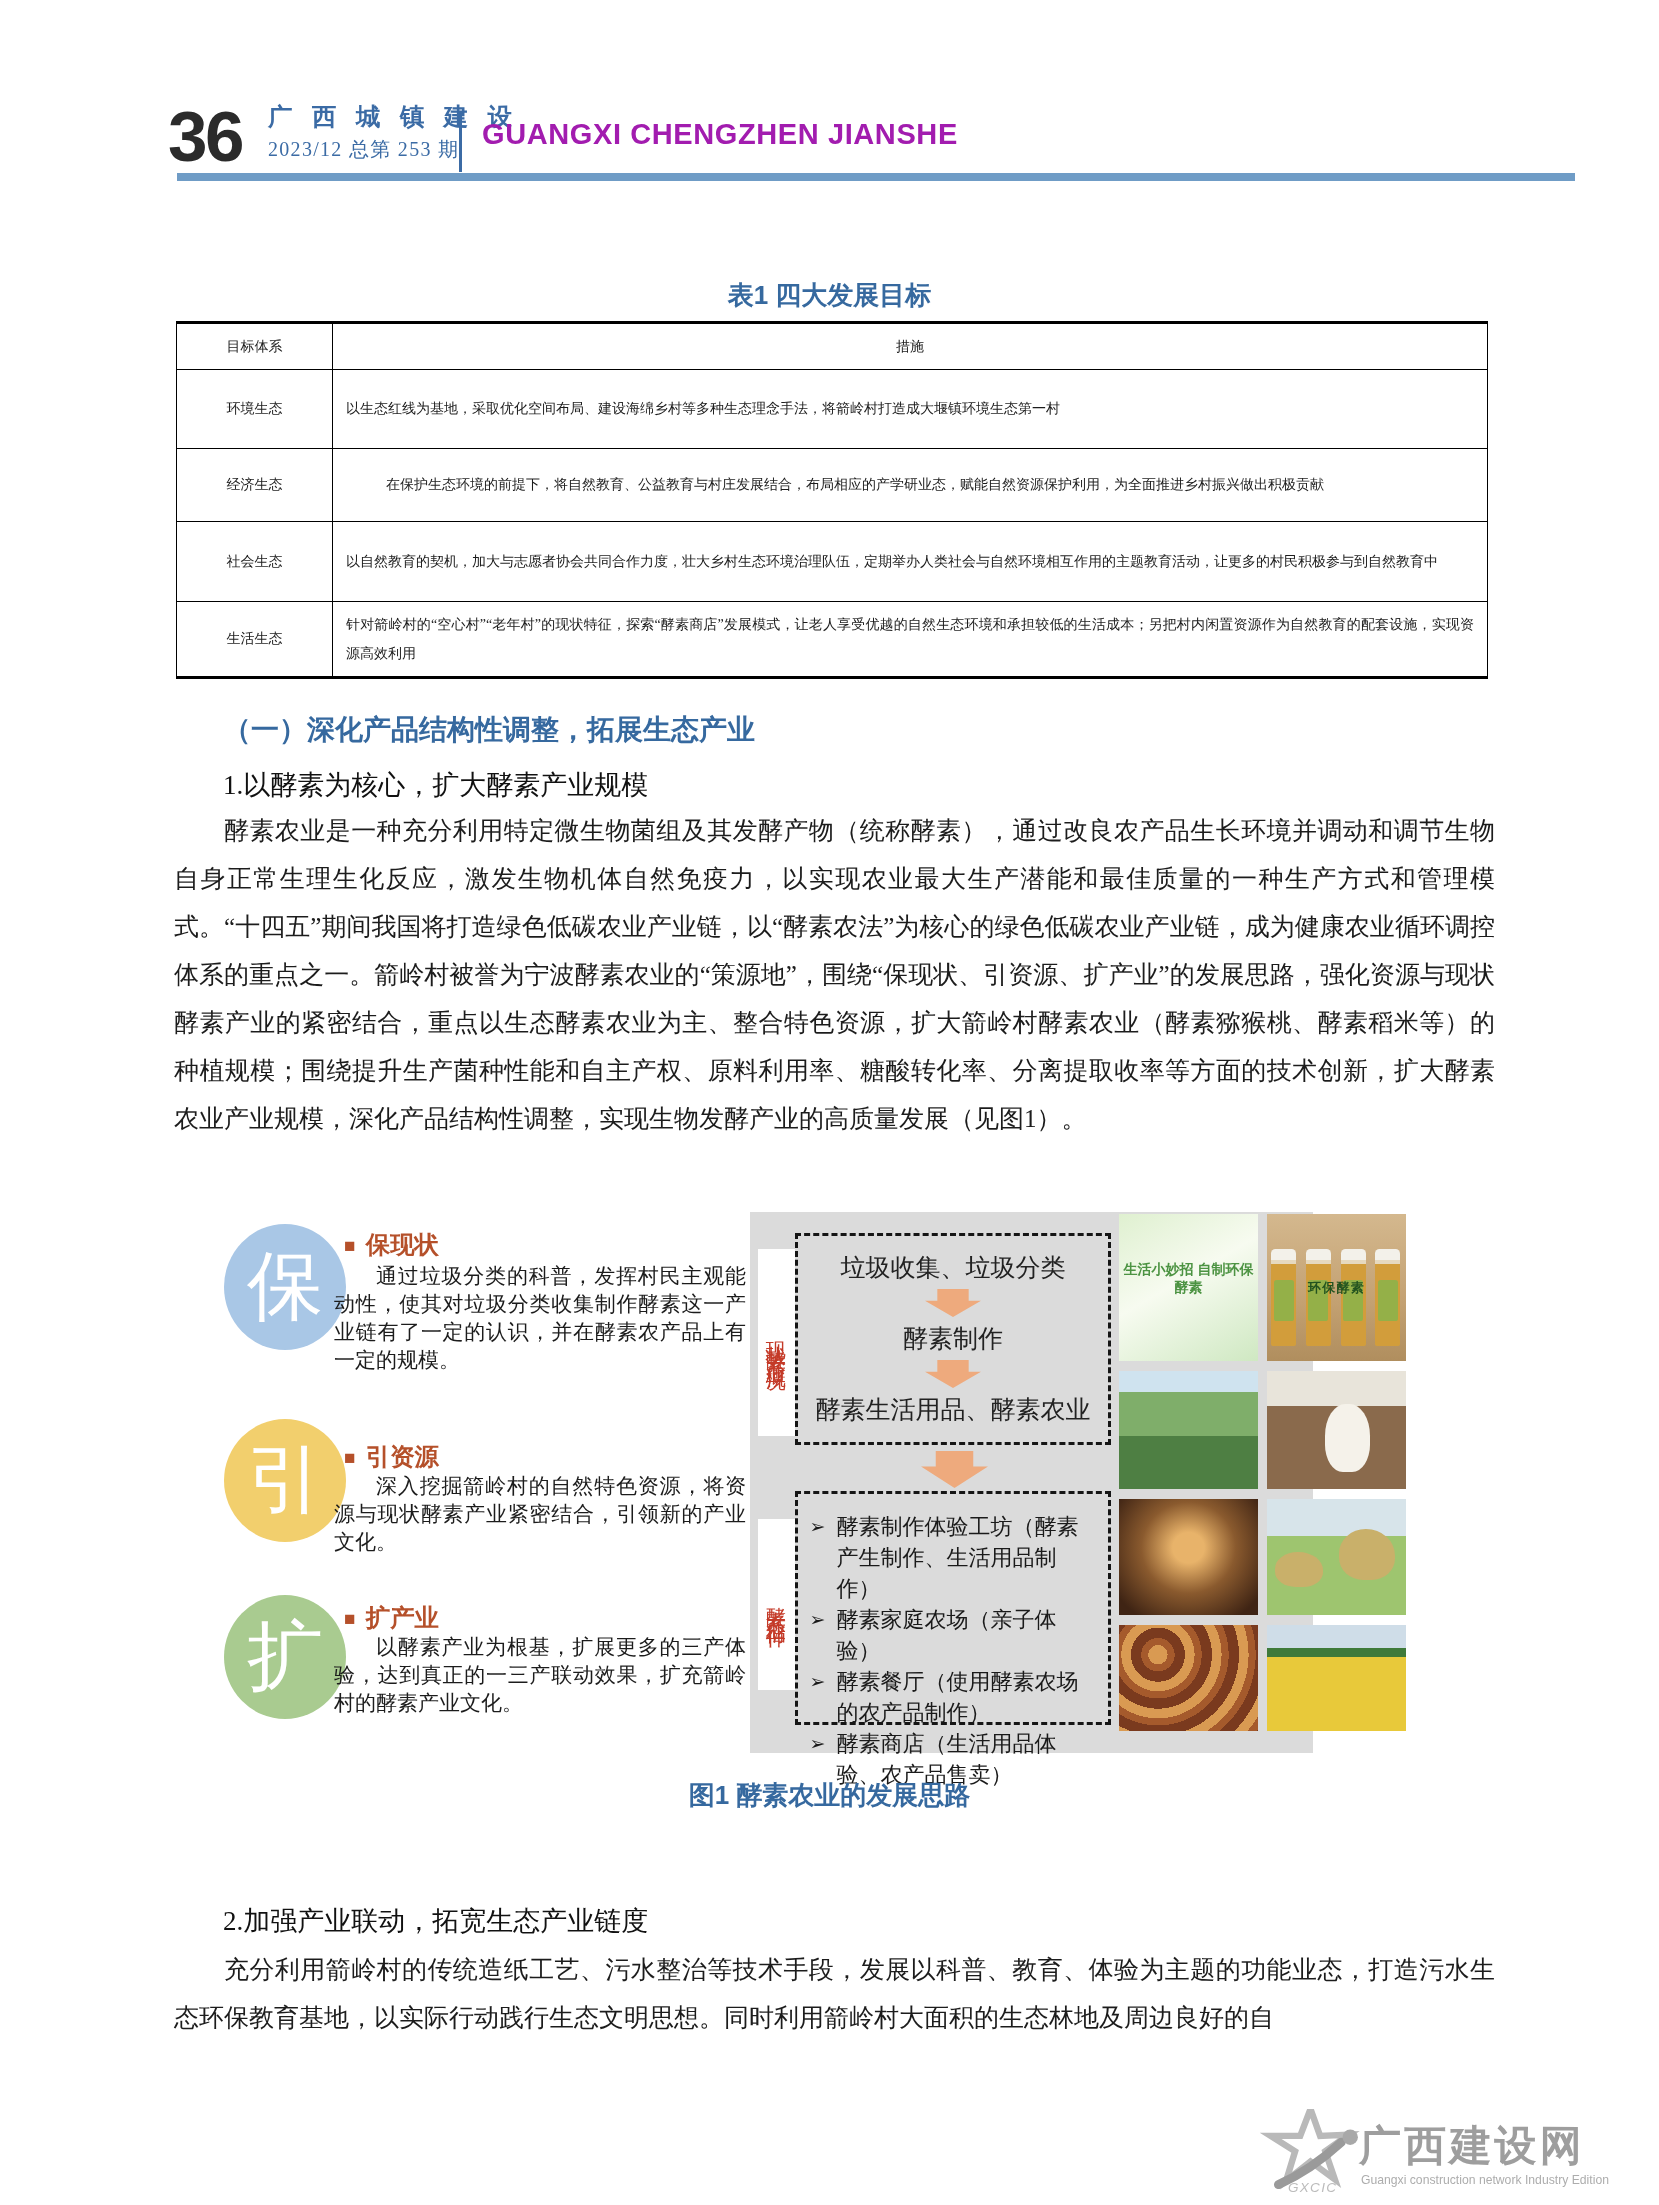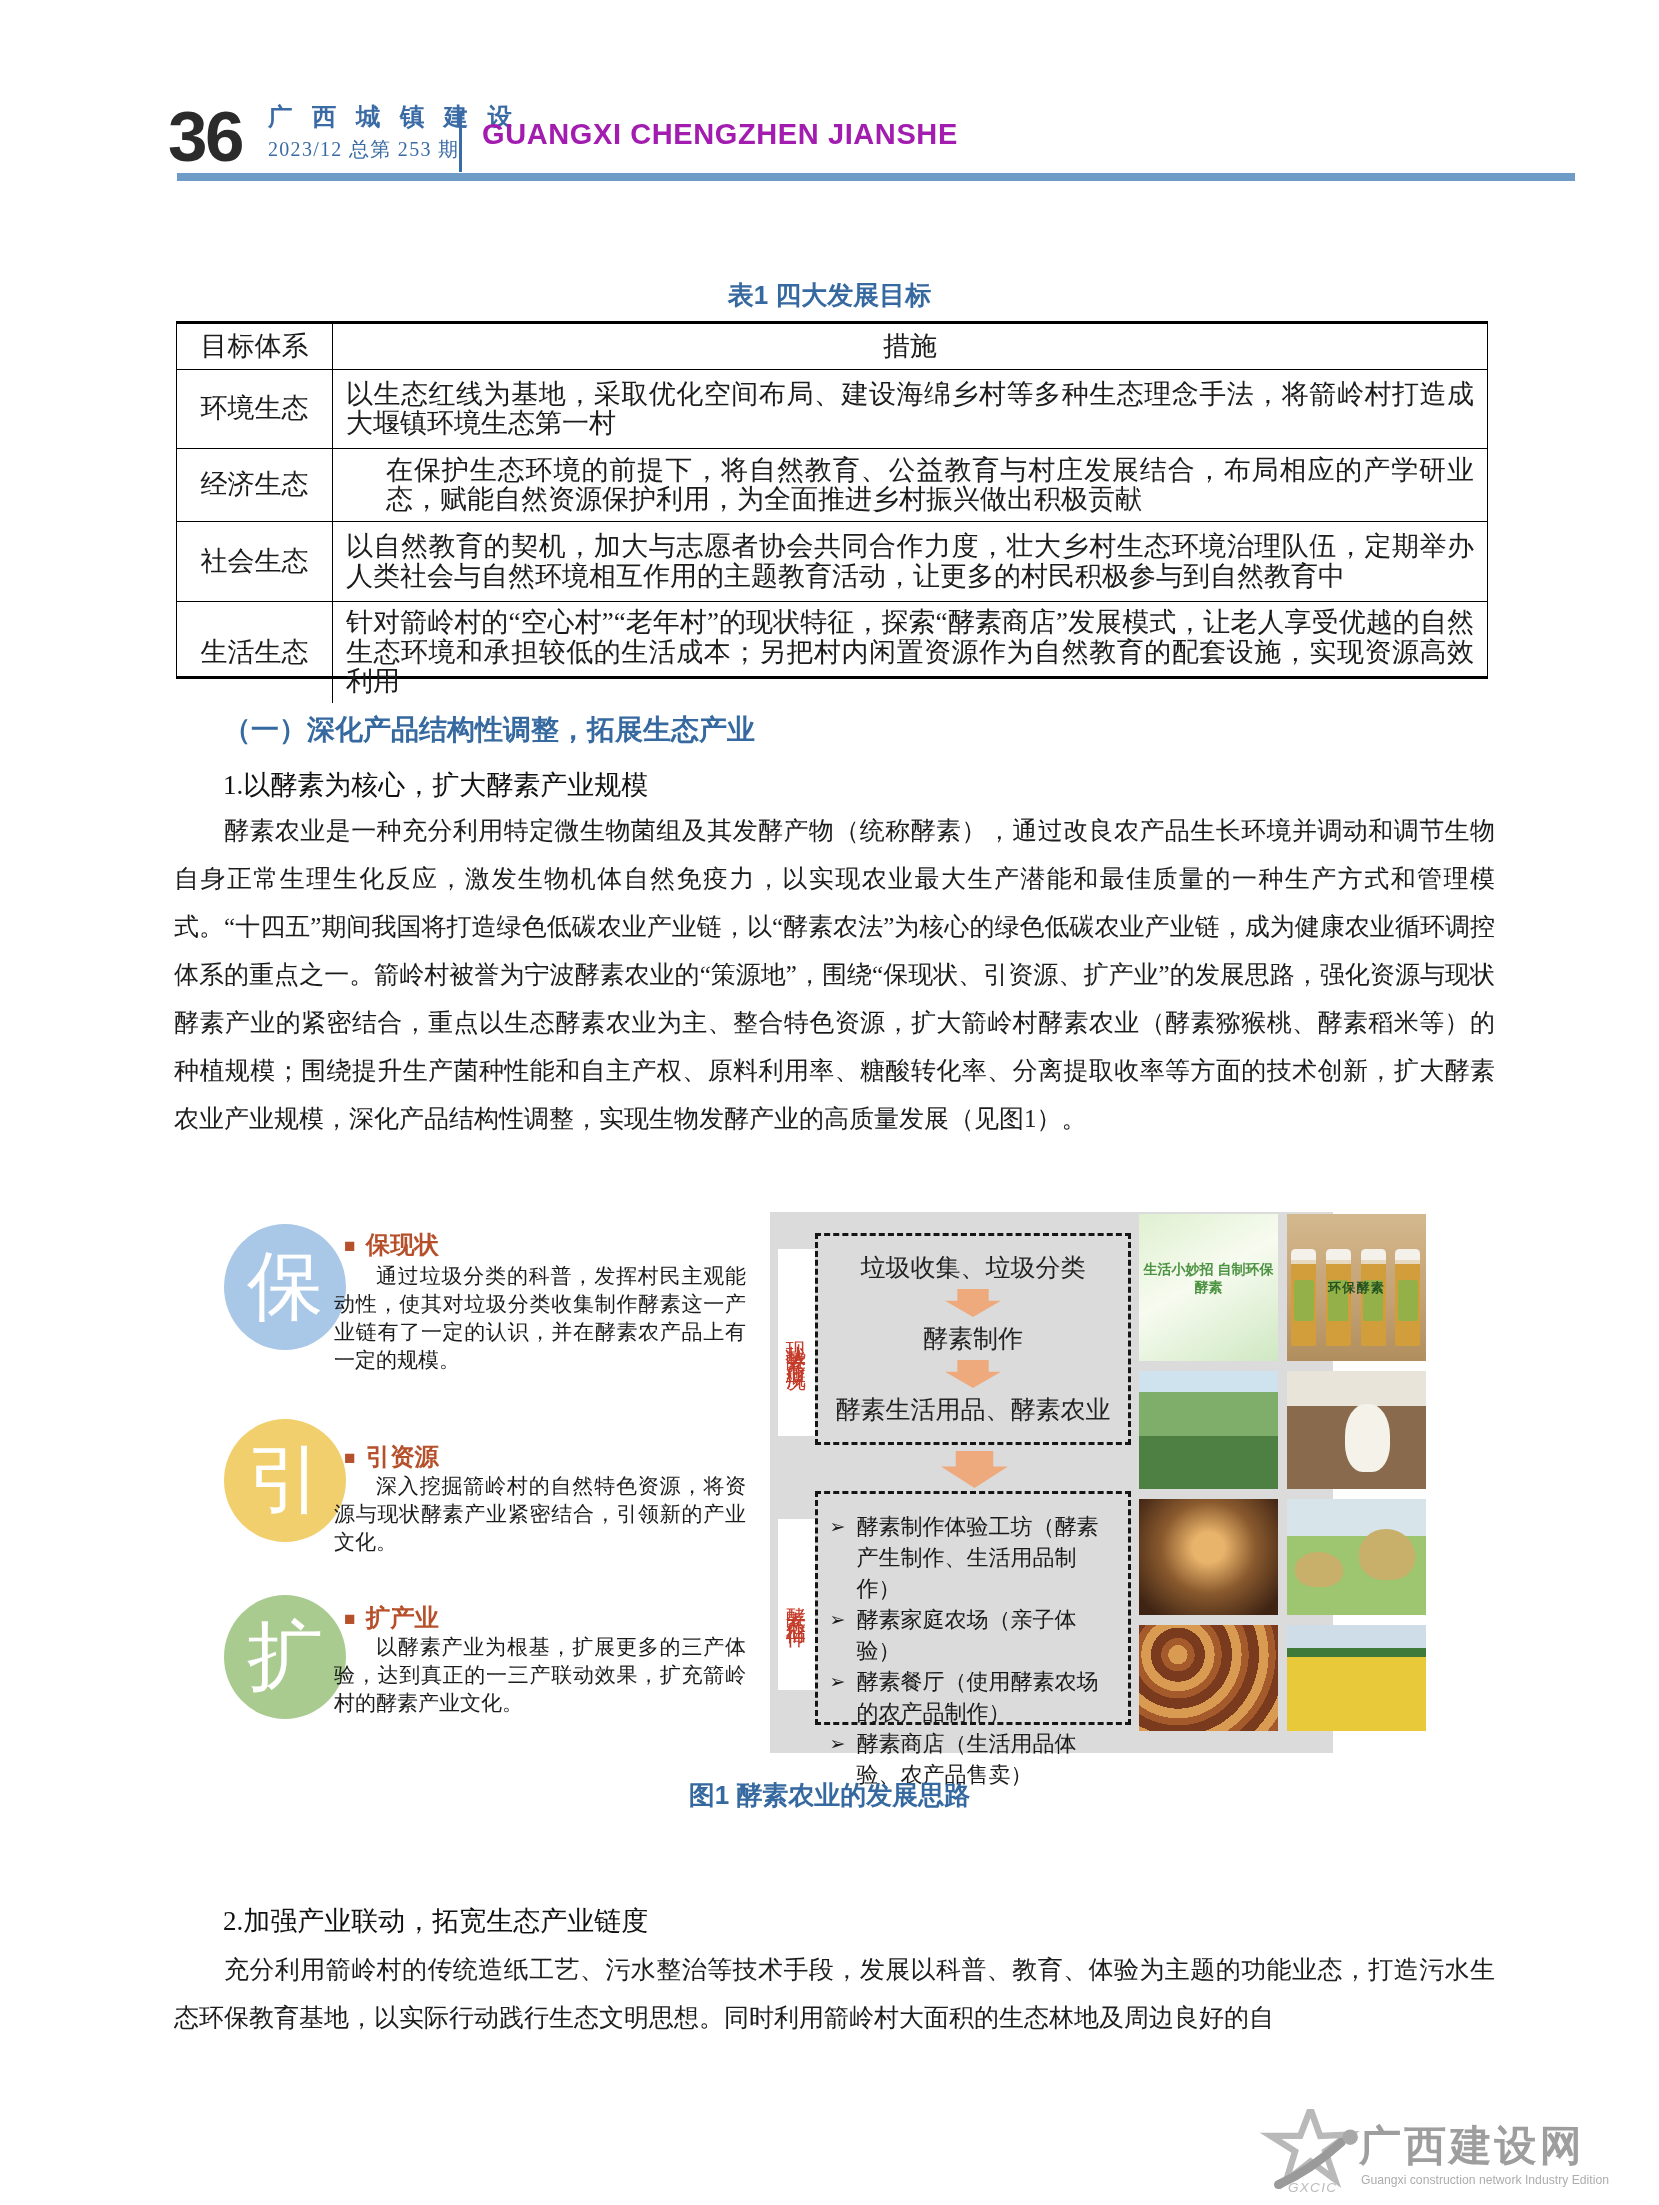--- a/index.html
+++ b/index.html
@@ -17,21 +17,21 @@
   .vdiv{left:459px; top:112px; width:3.2px; height:60px; background:#3b6ba5;}
   .journal-en{left:482px; top:118px; font-size:29px; font-weight:700; color:#a21caf; letter-spacing:0.6px;}
   .head-rule{left:177px; top:173px; width:1398px; height:7.7px; background:#6f9cc6;}
 
   
   .tbl-title{left:0; top:278px; width:1659px; text-align:center; font-size:26px; font-weight:700; color:#36699f;}
   .tbl{left:176px; top:321px; width:1312px; border-top:3.2px solid #000; border-bottom:3.2px solid #000;
        border-left:1.3px solid #000; border-right:1.3px solid #000; box-sizing:border-box;}
   .trow{display:grid; grid-template-columns:156px 1fr; border-top:1.3px solid #000;}
   .trow:first-child{border-top:none;}
-  .tc{box-sizing:border-box; font-size:27px; line-height:29.5px; padding:6.4px 13px;
+  .tc{box-sizing:border-box; font-size:14px; line-height:29.5px; padding:6.4px 13px;
       display:flex; align-items:center;}
   .tc.goal{justify-content:center; text-align:center; border-right:1.3px solid #000;}
   .tc.head{justify-content:center; text-align:center;}
   .tc.measure{text-align:justify;}
   .r-head{height:45px;} .r1{height:78px;} .r2{height:72px;gap:40px;} .r3{height:79px;} .r4{height:74px;}
 
   
   .sec-head{left:223px; top:711px; font-size:28px; font-weight:700; color:#36699f; font-family:"Liberation Sans","DejaVu Sans",sans-serif;}
   .kaiti{font-size:27px; color:#111;}
   .sub1{left:223px; top:767px;}
@@ -47,21 +47,21 @@
   .e2{left:224px; top:1419px; width:122px; height:123px; background:#f2cf6d;}
   .e3{left:224px; top:1595px; width:122px; height:124px; background:#a9cb90;}
   .item-title{display:flex; align-items:center; gap:10.3px; color:#b5502a; font-weight:700;
               font-size:24.4px; font-family:"Liberation Sans","DejaVu Sans",sans-serif;}
   .item-title .sq{font-size:19px; line-height:19px;}
   .t1{left:344px; top:1229px;} .t2{left:344px; top:1441px;} .t3{left:344px; top:1602px;}
   .item-desc{width:412px; font-size:21px; line-height:28px; text-align:justify; text-indent:2em;}
   .d1{left:334px; top:1262px;} .d2{left:334px; top:1472px;} .d3{left:334px; top:1633px;}
 
   
-  .panel{left:750px; top:1212px; width:563px; height:541px; background:#dbdbdb;margin-left:20px;}
+  .panel{left:750px; top:1212px; width:563px; height:541px; background:#dbdbdb;}
   .sidebox{position:absolute; background:#fff; display:flex; align-items:center; justify-content:center;}
   .sidebox .vtext{writing-mode:vertical-rl; text-orientation:upright; color:#c43a28;
                   font-size:20px; letter-spacing:4.5px; font-weight:500;}
   .side1{left:8.3px; top:37px; width:37px; height:187px;}
   .side2{left:8.3px; top:307px; width:37px; height:171px;}
   .dashedbox{position:absolute; border:3.8px dashed #151515; box-sizing:border-box;}
   .flowbox1{left:45px; top:20.5px; width:316px; height:212px; display:flex; flex-direction:column;
             align-items:center; justify-content:space-between; padding:15.4px 6.4px; }
   .step{font-size:25px; color:#222; text-align:center; white-space:nowrap;}
   .arrow-sm{width:56px; height:28px; background:#eeaa7d;

